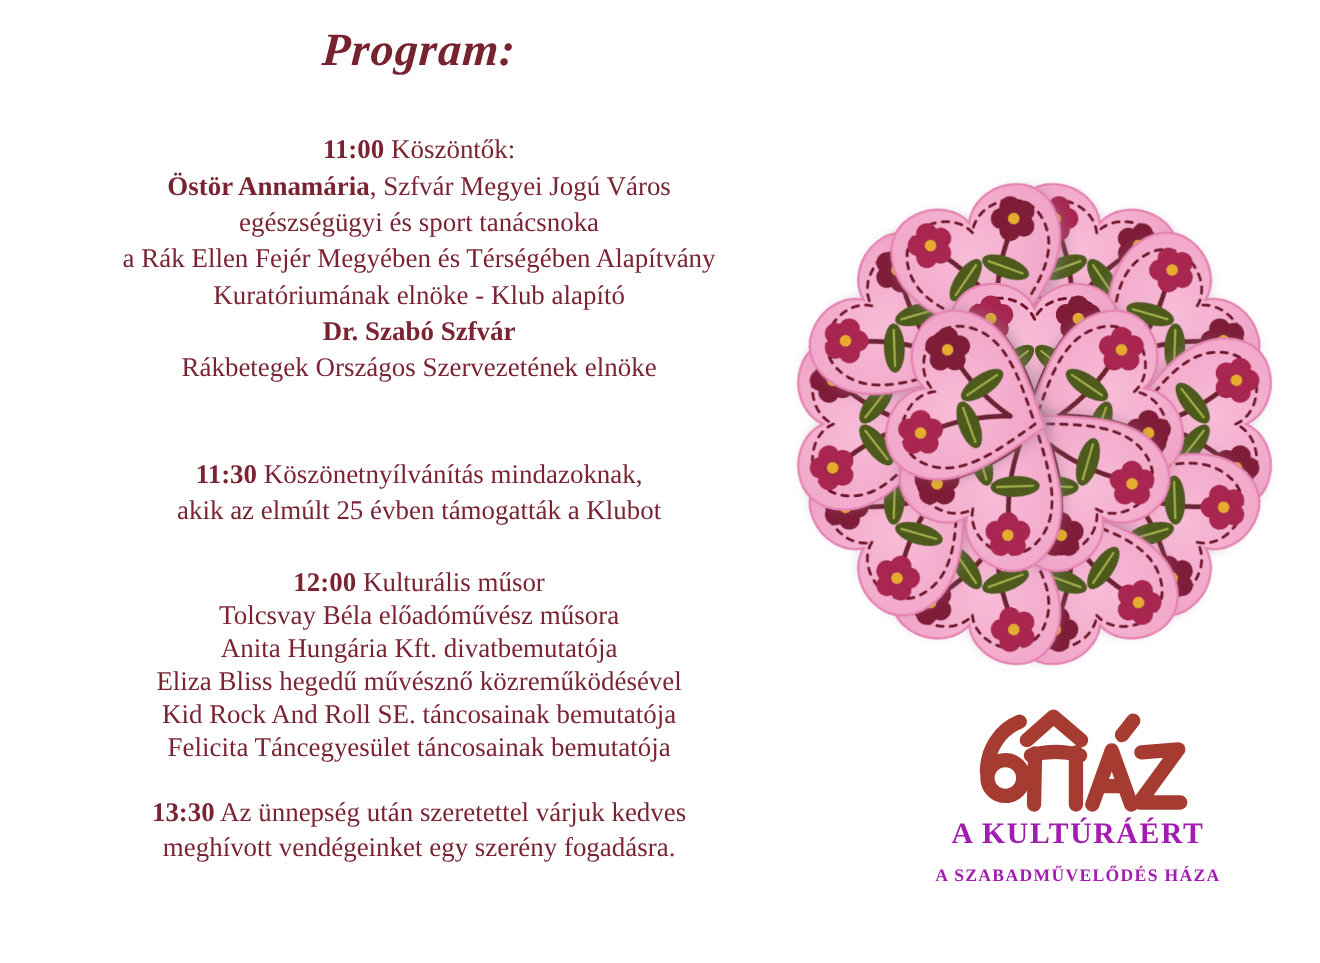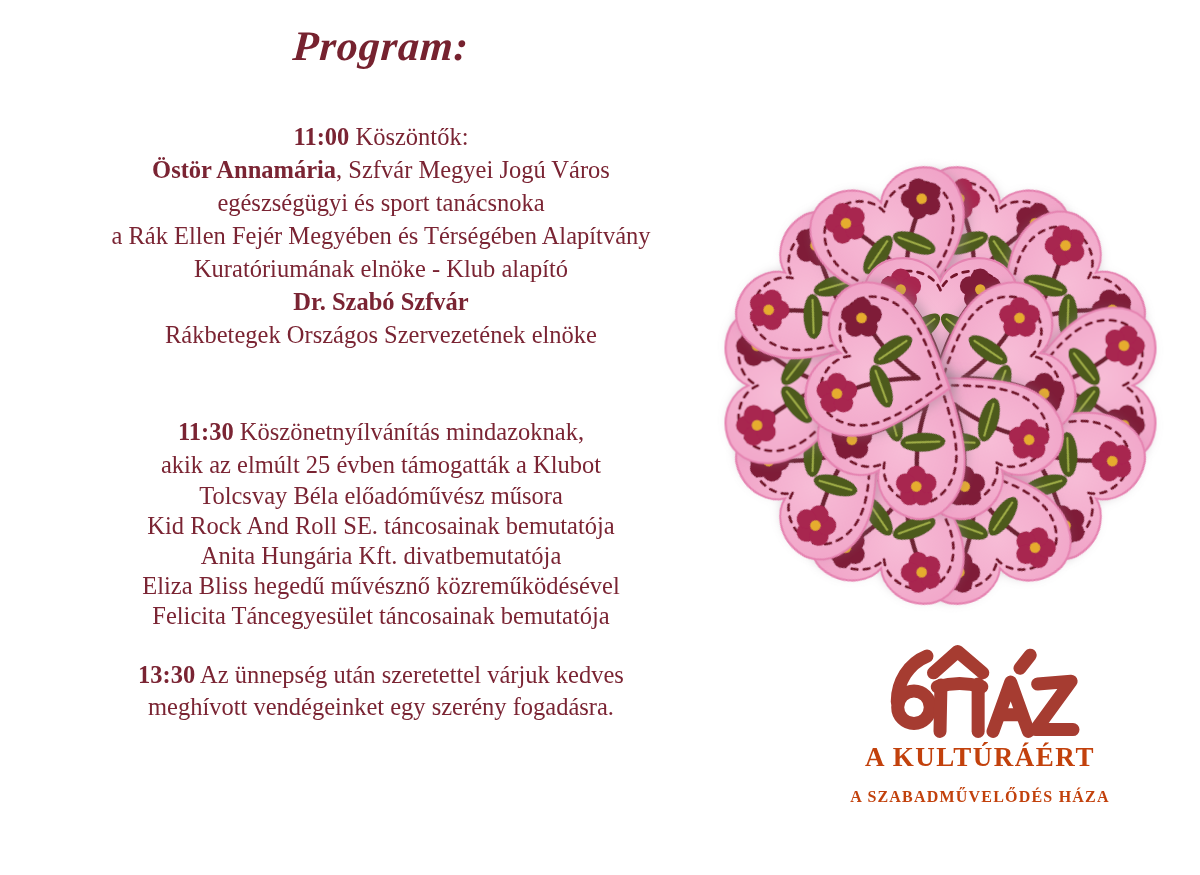--- a/index.html
+++ b/index.html
@@ -42,21 +42,21 @@
   .b8 .line { line-height:32px; }
 
   
   .wreath {
     position:absolute; left:692px; top:140px;
   }
 
   
   .logo {
     position:absolute; left:834px; top:642px; width:292px;
-    text-align:center; color:#c2410c;
+    text-align:center; color:#a21caf;
   }
   .logo-mark { display:block; margin:0 auto; }
   .logo-tagline {
     margin-top:3px;
     font-size:27px; font-weight:bold; letter-spacing:1.5px;
   }
   .logo-subtitle {
     margin-top:15px;
     font-size:16px; font-weight:bold; letter-spacing:1.2px;
   }
@@ -76,32 +76,35 @@
     <p class="line"><span>Kuratóriumának elnöke - Klub alapító</span></p>
     <p class="line"><strong>Dr. Szabó Szfvár</strong></p>
     <p class="line"><span>Rákbetegek Országos Szervezetének elnöke</span></p>
   </div>
 
   <div class="block b2">
     <p class="line"><strong>11:30</strong><span> Köszönetnyílvánítás mindazoknak,</span></p>
     <p class="line"><span>akik az elmúlt 25 évben támogatták a Klubot</span></p>
   </div>
 
+  <div class="block b3">
+    <p class="line"><strong>12:00</strong><span> Kulturális műsor</span></p>
+  </div>
 
   <div class="block b4">
     <p class="line"><span>Tolcsvay Béla előadóművész műsora</span></p>
-  </div>
-
-  <div class="block b5">
-    <p class="line"><span>Kid Rock And Roll SE. táncosainak bemutatója</span></p>
   </div>
 
   <div class="block b6">
     <p class="line"><span>Anita Hungária Kft. divatbemutatója</span></p>
     <p class="line"><span>Eliza Bliss hegedű művésznő közreműködésével</span></p>
+  </div>
+
+  <div class="block b5">
+    <p class="line"><span>Kid Rock And Roll SE. táncosainak bemutatója</span></p>
   </div>
 
   <div class="block b7">
     <p class="line"><span>Felicita Táncegyesület táncosainak bemutatója</span></p>
   </div>
 
   <div class="block b8">
     <p class="line"><strong>13:30</strong><span> Az ünnepség után szeretettel várjuk kedves</span></p>
     <p class="line"><span>meghívott vendégeinket egy szerény fogadásra.</span></p>
   </div>

